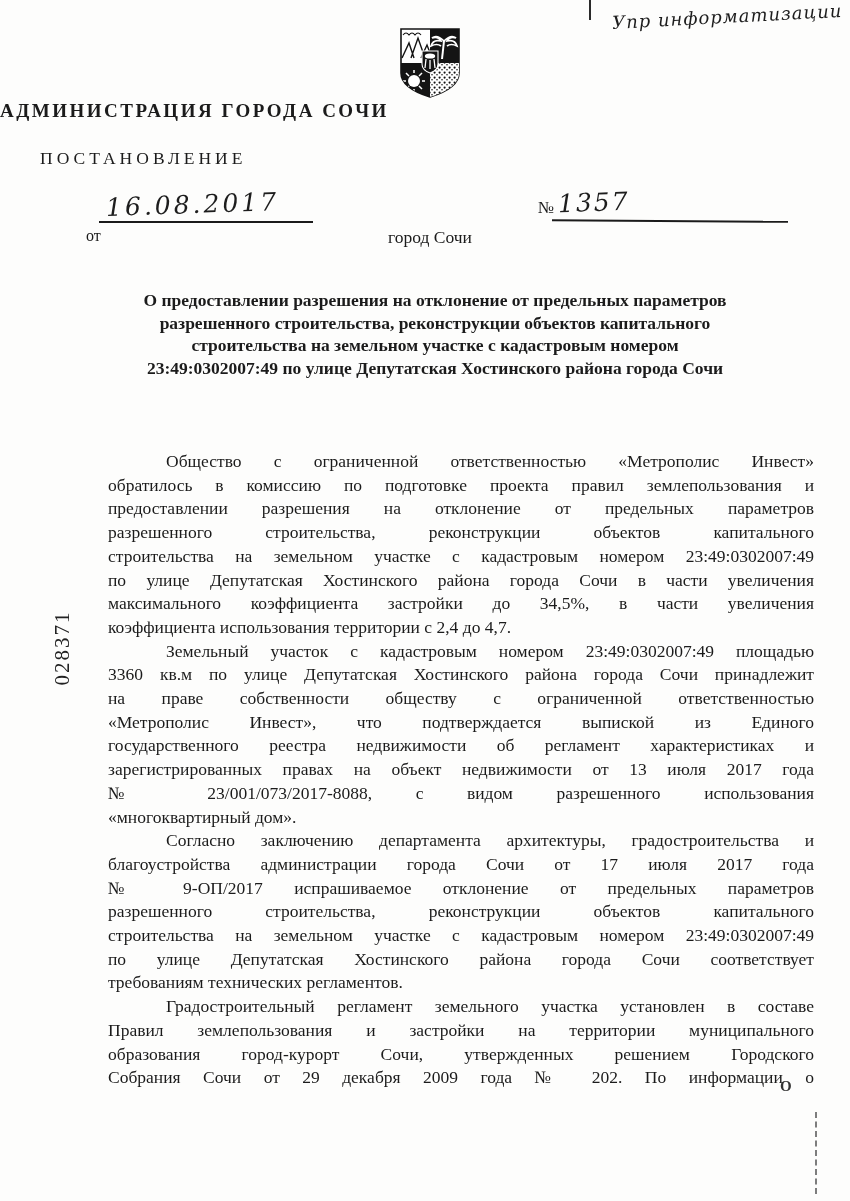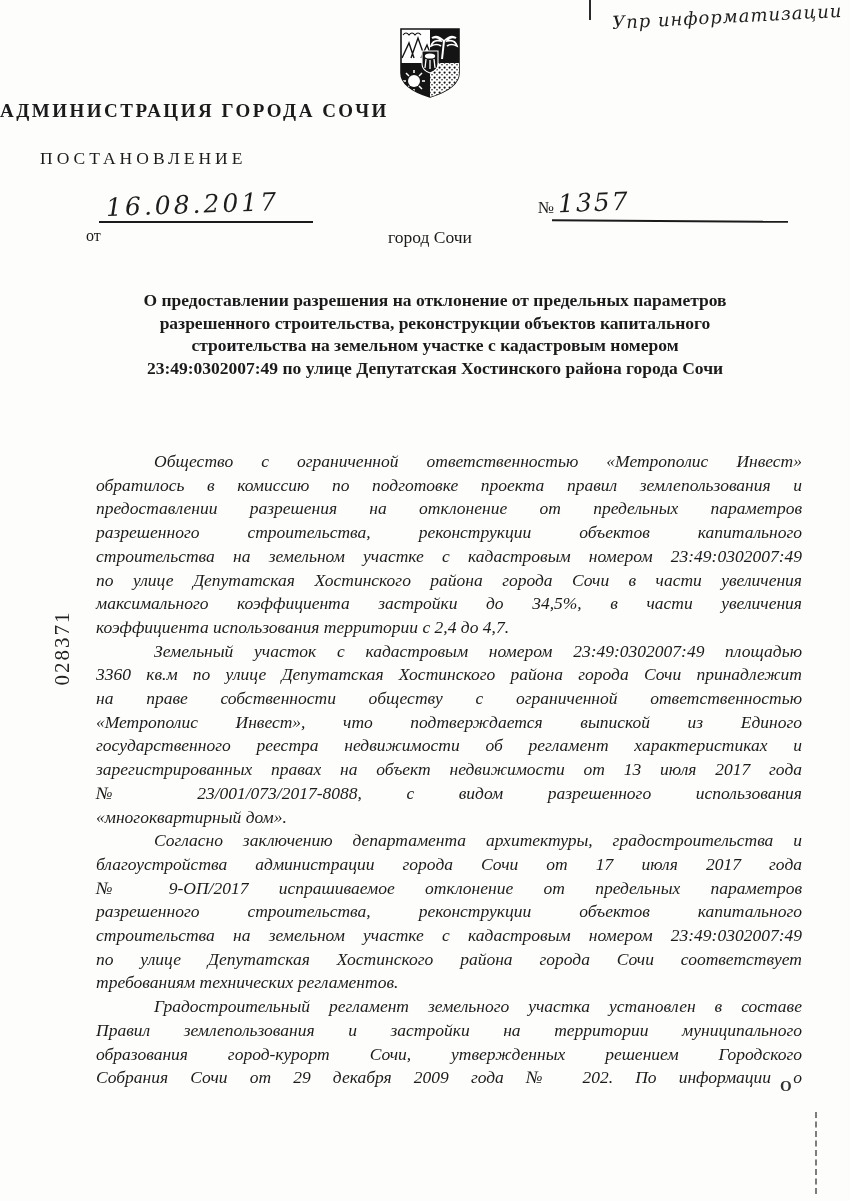--- a/index.html
+++ b/index.html
@@ -87,22 +87,22 @@
     position: absolute; left: 62px; top: 648px; width: 0; height: 0;
     font-size: 21px; letter-spacing: 2px; color: #222;
   }
   .vertical-number > span {
     position: absolute; transform: translate(-50%, -50%) rotate(-90deg);
     white-space: nowrap; display: block;
   }
 
   
   .doc-body {
-    position: absolute; left: 96px; top: 450px; width: 706px;
-    font-size: 17.5px; line-height: 23.7px; font-style: italic;
+    position: absolute; left: 108px; top: 450px; width: 706px;
+    font-size: 17.5px; line-height: 23.7px;
   }
   .body-line { text-align: justify; text-align-last: justify; }
   .body-line.first { text-indent: 58px; }
   .body-line.last { text-align-last: left; }
 </style>
 </head>
 <body>
 
 <div class="page">
 

